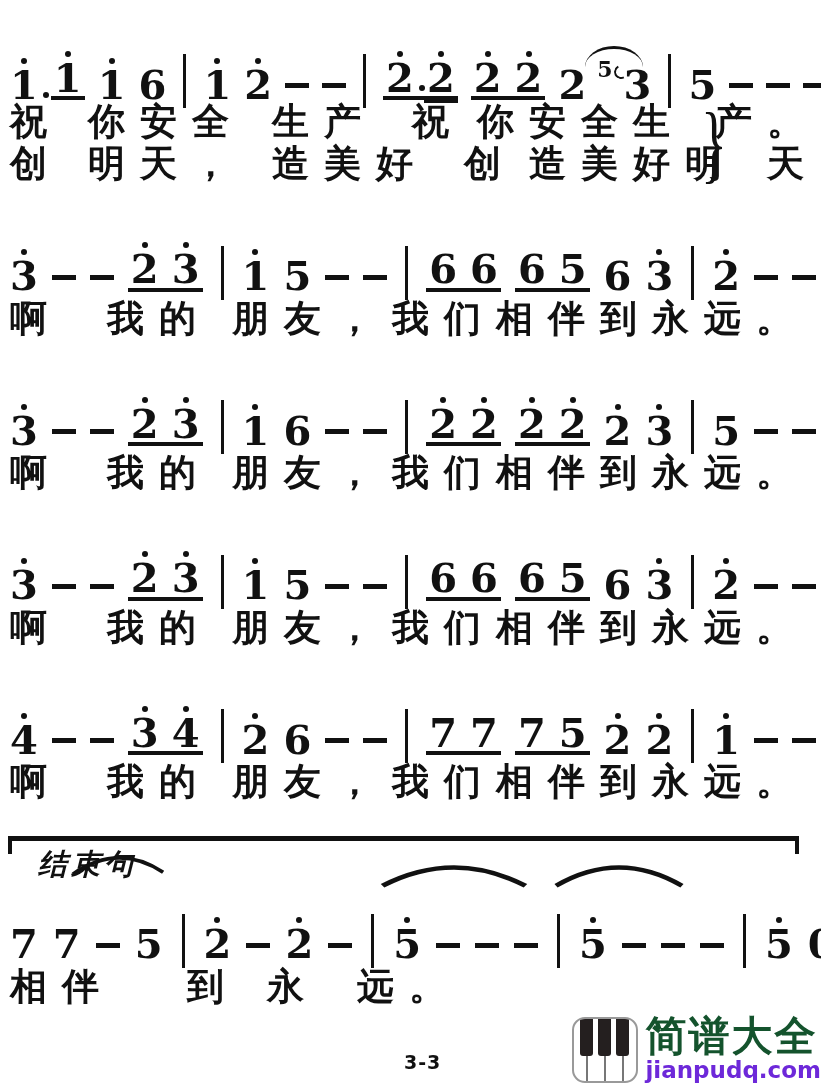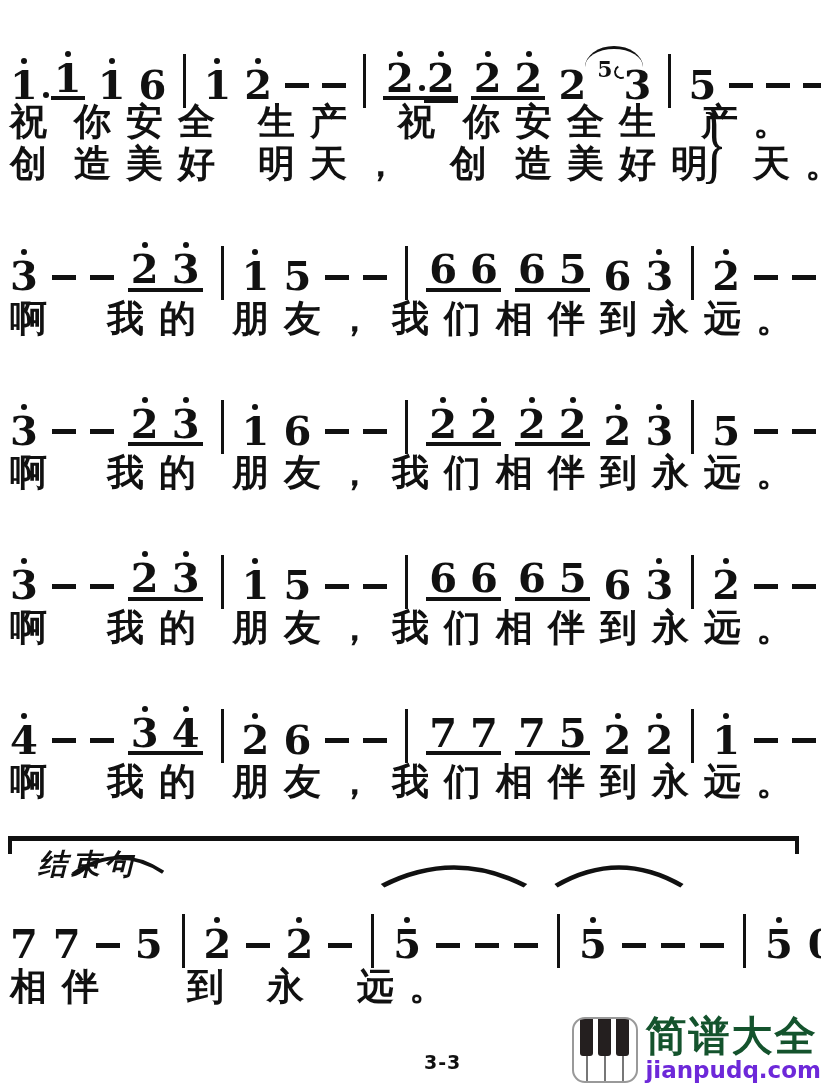--- a/index.html
+++ b/index.html
@@ -31,21 +31,21 @@
   .note.grace .digit{font-size:22px;}
   .gtie{position:absolute;left:-12px;top:-15px;width:58px;height:18px;
     border-top:3px solid #111;border-radius:50% 50% 0 0 / 100% 100% 0 0;}
   .ctie{position:absolute;right:-15px;bottom:-1px;width:10px;height:10px;border:2.5px solid transparent;
     border-left-color:#111;border-bottom-color:#111;border-radius:50%;transform:rotate(18deg);}
 
   
   .lyrics{display:flex;font-size:37px;line-height:1.12;margin-top:6px;padding-left:2px;font-weight:600;}
   .l1 .lyrics{margin-top:1px;}
   .seg{letter-spacing:15px;white-space:nowrap;}
-  .l1 .lyrics .seg:nth-child(2){margin-left:12px;}
+  .l1 .lyrics .seg:nth-child(2){margin-left:26px;}
   .l1 .lyrics .seg:nth-child(3){margin-left:28px;}
   .l1 .lyrics .seg:nth-child(4){margin-left:36px;}
   .l1 .lyrics .seg:nth-child(5){margin-left:13px;text-align:right;}
   .l1 .lyrics .seg:nth-child(6){margin-left:30px;}
   .std .lyrics .seg:nth-child(2){margin-left:45px;}
   .std .lyrics .seg:nth-child(3){margin-left:21px;}
   .std .lyrics .seg:nth-child(4){margin-left:4px;text-align:center;}
   .ending .lyrics .seg:nth-child(2){margin-left:73px;}
   .ending .lyrics .seg:nth-child(3){margin-left:28px;}
   .ending .lyrics .seg:nth-child(4){margin-left:38px;}
@@ -57,21 +57,21 @@
   .bracket{height:13px;border-top:5px solid #111;border-left:4px solid #111;border-right:4px solid #111;margin-right:12px;}
   .ending-label{position:absolute;top:9px;left:30px;font-size:29px;font-style:italic;font-weight:700;letter-spacing:4px;}
   .slur{position:absolute;}
   .slur path{fill:none;stroke:#111;stroke-width:4;}
   .slur-1{left:62px;top:16px;width:96px;height:24px;}
   .slur-2{left:370px;top:24px;width:152px;height:28px;}
   .slur-3{left:544px;top:24px;width:134px;height:28px;}
 
   
   .footer{position:absolute;left:0;right:0;bottom:0;height:72px;}
-  .pagenum{position:absolute;left:424px;bottom:12px;font-size:19px;font-weight:700;
+  .pagenum{position:absolute;left:404px;bottom:12px;font-size:19px;font-weight:700;
     font-family:"DejaVu Sans","Liberation Sans",sans-serif;letter-spacing:1px;}
   .watermark{position:absolute;right:0;bottom:2px;display:flex;align-items:flex-end;gap:7px;}
   .wm-icon{position:relative;width:62px;height:62px;border:2px solid #999;border-radius:13px;background:#fff;overflow:hidden;flex:none;}
   .bk{position:absolute;top:0;height:60%;width:13px;background:#241f1f;border-radius:0 0 3px 3px;}
   .bk1{left:6px;}.bk2{left:24px;}.bk3{left:42px;}
   .wkline{position:absolute;bottom:0;height:40%;width:2px;background:#777;}
   .wk1{left:12px;}.wk2{left:30px;}.wk3{left:48px;}
   .wm-text{display:flex;flex-direction:column;line-height:1;padding-bottom:1px;}
   .wm-name{font-size:41px;font-weight:700;font-family:"DejaVu Sans","Liberation Sans",sans-serif;letter-spacing:2px;color:#14532d;}
   .wm-url{font-size:23px;font-weight:700;font-family:"DejaVu Sans","Liberation Sans",sans-serif;margin-top:2px;color:#6d28d9;}
@@ -157,22 +157,22 @@
     <div class="lyrics">
         <span class="seg">祝</span>
         <span class="seg">你安全</span>
         <span class="seg">生产</span>
         <span class="seg">祝</span>
         <span class="seg">你安全生</span>
         <span class="seg">产。</span>
       </div>
     <div class="lyrics">
         <span class="seg">创</span>
+        <span class="seg">明天，</span>
         <span class="seg">造美好</span>
-        <span class="seg">明天，</span>
         <span class="seg">创</span>
         <span class="seg">造美好明</span>
         <span class="seg">天。</span>
       </div>
     <div class="brace">}</div>
   </div>
 
   <div class="line std">
     <div class="notation">
         <span class="note">

